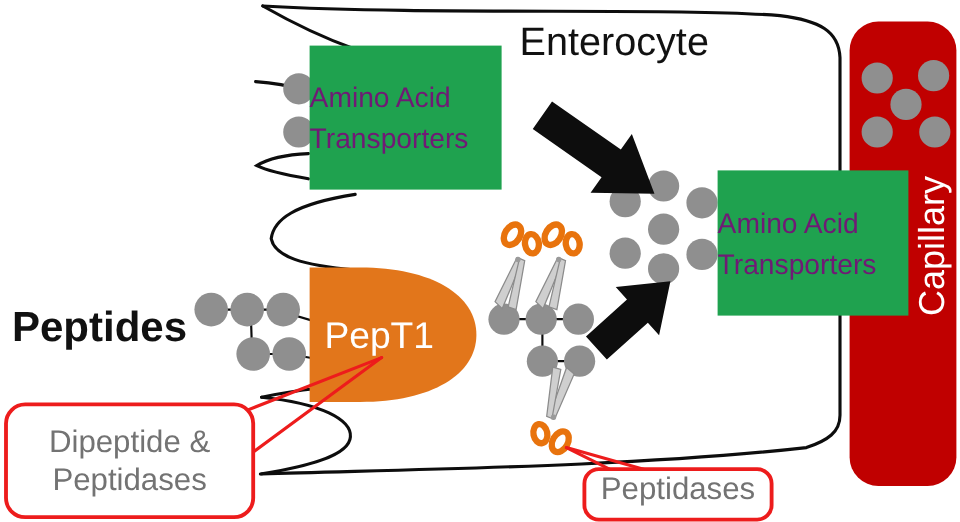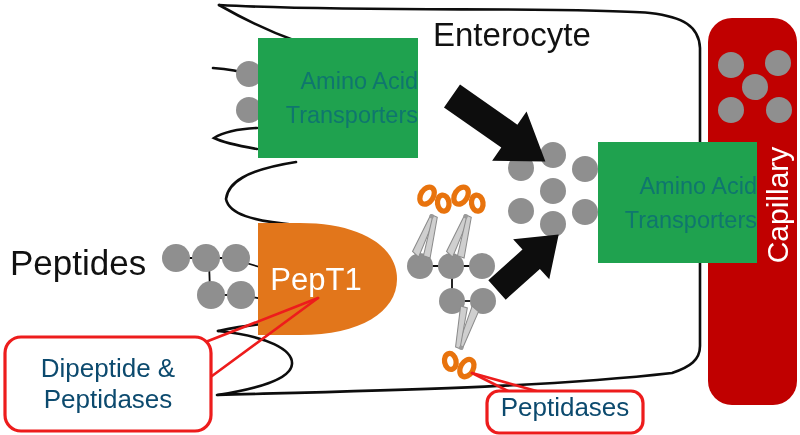--- a/index.html
+++ b/index.html
@@ -17,24 +17,24 @@
   .pept1-shape{fill:var(--orange);}
   .cap-bar{fill:var(--red);}
   .arrow{fill:var(--ink);}
   .blade{fill:#CFCFCF;stroke:#8B8B8B;stroke-width:0.9;}
   .pivot{fill:#9a9a9a;}
   .handle{fill:none;stroke:var(--scissor);stroke-width:4.6;}
   .callout-box{fill:#ffffff;stroke:var(--callout);stroke-width:3.2;}
   .pointer{stroke:var(--callout);stroke-width:2.6;fill:none;stroke-linecap:round;}
   .txt{position:absolute;color:#111;white-space:nowrap;}
   .big{font-size:35px;line-height:38px;}
-  .boxtxt{position:absolute;display:flex;flex-direction:column;align-items:flex-end;
-          justify-content:center;color:#0f766e;font-size:23.5px;line-height:34px;text-align:center;}
+  .boxtxt{position:absolute;display:flex;flex-direction:column;align-items:flex-start;
+          justify-content:center;color:#701a75;font-size:23.5px;line-height:34px;text-align:center;}
   .callout-txt{position:absolute;display:flex;flex-direction:column;align-items:center;
-          justify-content:center;color:#0c4a6e;font-size:26px;line-height:31px;text-align:center;}
+          justify-content:center;color:#737373;font-size:26px;line-height:31px;text-align:center;}
   .pept1-txt{position:absolute;left:266px;top:262px;width:100px;text-align:center;
           color:#fff;font-size:31px;}
   .cap-txt{position:absolute;left:778px;top:205px;color:#fff;font-size:30px;white-space:nowrap;
           transform:translate(-50%,-50%) rotate(-90deg);}
   .enterocyte{position:absolute;left:433px;top:16px;font-size:33px;color:#111;text-align:center;}
 </style>
 </head>
 <body>
 
 <div id="stage">
@@ -129,21 +129,21 @@
       <path class="pointer" d="M472,373 L540,392"></path>
     </g>
 
     <rect class="callout-box" x="5" y="337" width="206" height="94" rx="16"></rect>
     <rect class="callout-box" x="487" y="391" width="156" height="42" rx="12"></rect>
   </svg>
 
   <div class="txt enterocyte">Enterocyte</div>
 
 
-  <div class="txt big" style="left:10px;top:244px;">Peptides</div>
+  <div class="txt big" style="left:10px;top:254px;font-weight:bold;">Peptides</div>
 
   <div class="boxtxt" style="left:258px;top:38px;width:160px;height:120px;">
     <span>Amino Acid</span>
     <span>Transporters</span>
   </div>
 
   <div class="boxtxt" style="left:598px;top:142px;width:159px;height:121px;">
     <span>Amino Acid</span>
     <span>Transporters</span>
   </div>

